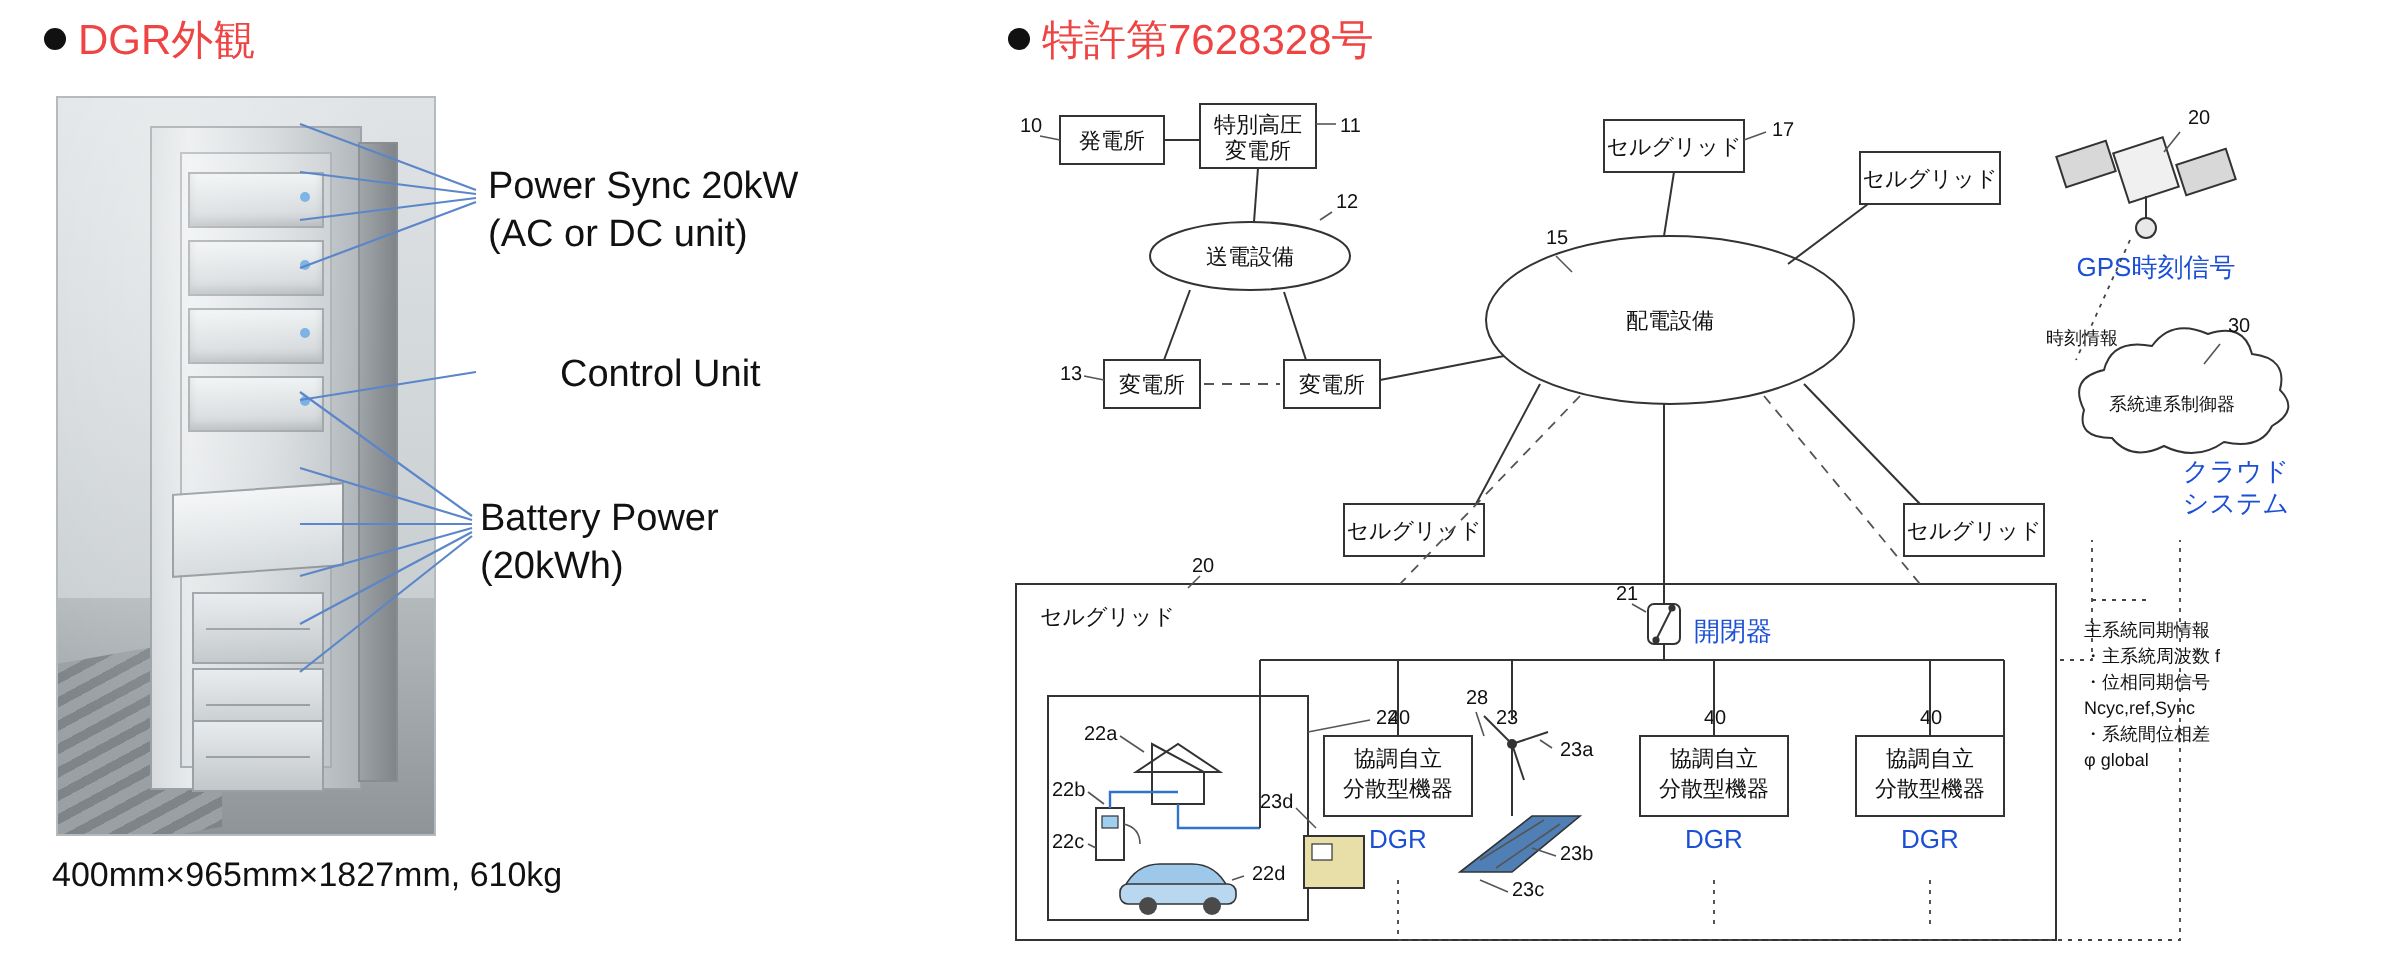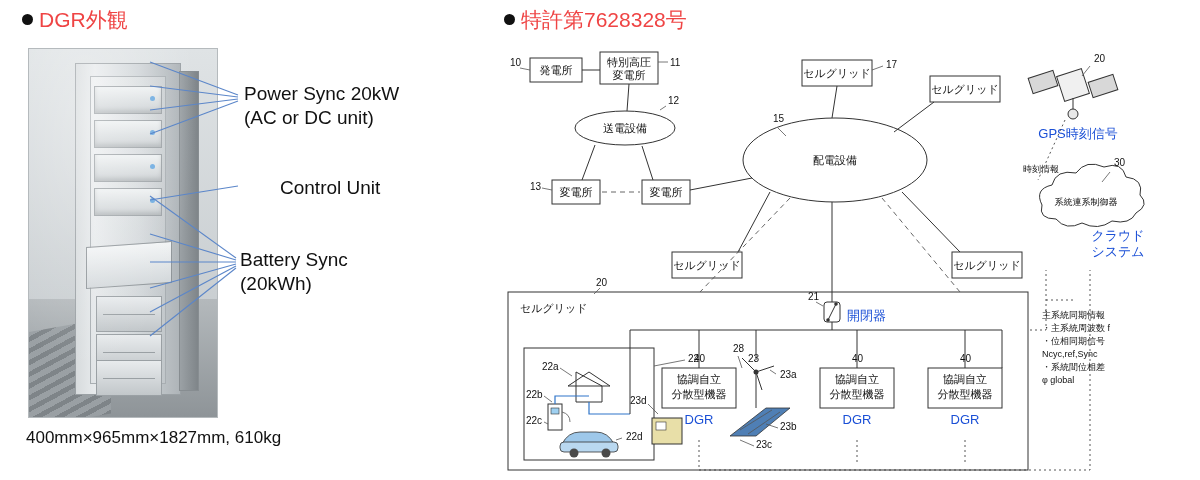--- a/index.html
+++ b/index.html
@@ -229,21 +229,21 @@
       <path d="M236,262 L150,262"></path>
       <path d="M236,264 L150,288"></path>
       <path d="M236,266 L150,312"></path>
       <path d="M236,268 L150,336"></path>
     </g>
   </svg>
 
   <div class="callout" id="label-power">Power Sync 20kW
 (AC or DC unit)</div>
   <div class="callout" id="label-control">Control Unit</div>
-  <div class="callout" id="label-battery">Battery Sync
+  <div class="callout" id="label-battery">Battery Power
 (20kWh)</div>
 
   <div class="caption">400mm×965mm×1827mm, 610kg</div>
 </div>
 
 <div class="panel" id="right-panel">
 
   <div class="section-heading heading">
     <span class="bullet-dot"></span><span>特許第7628328号</span>
   </div>

